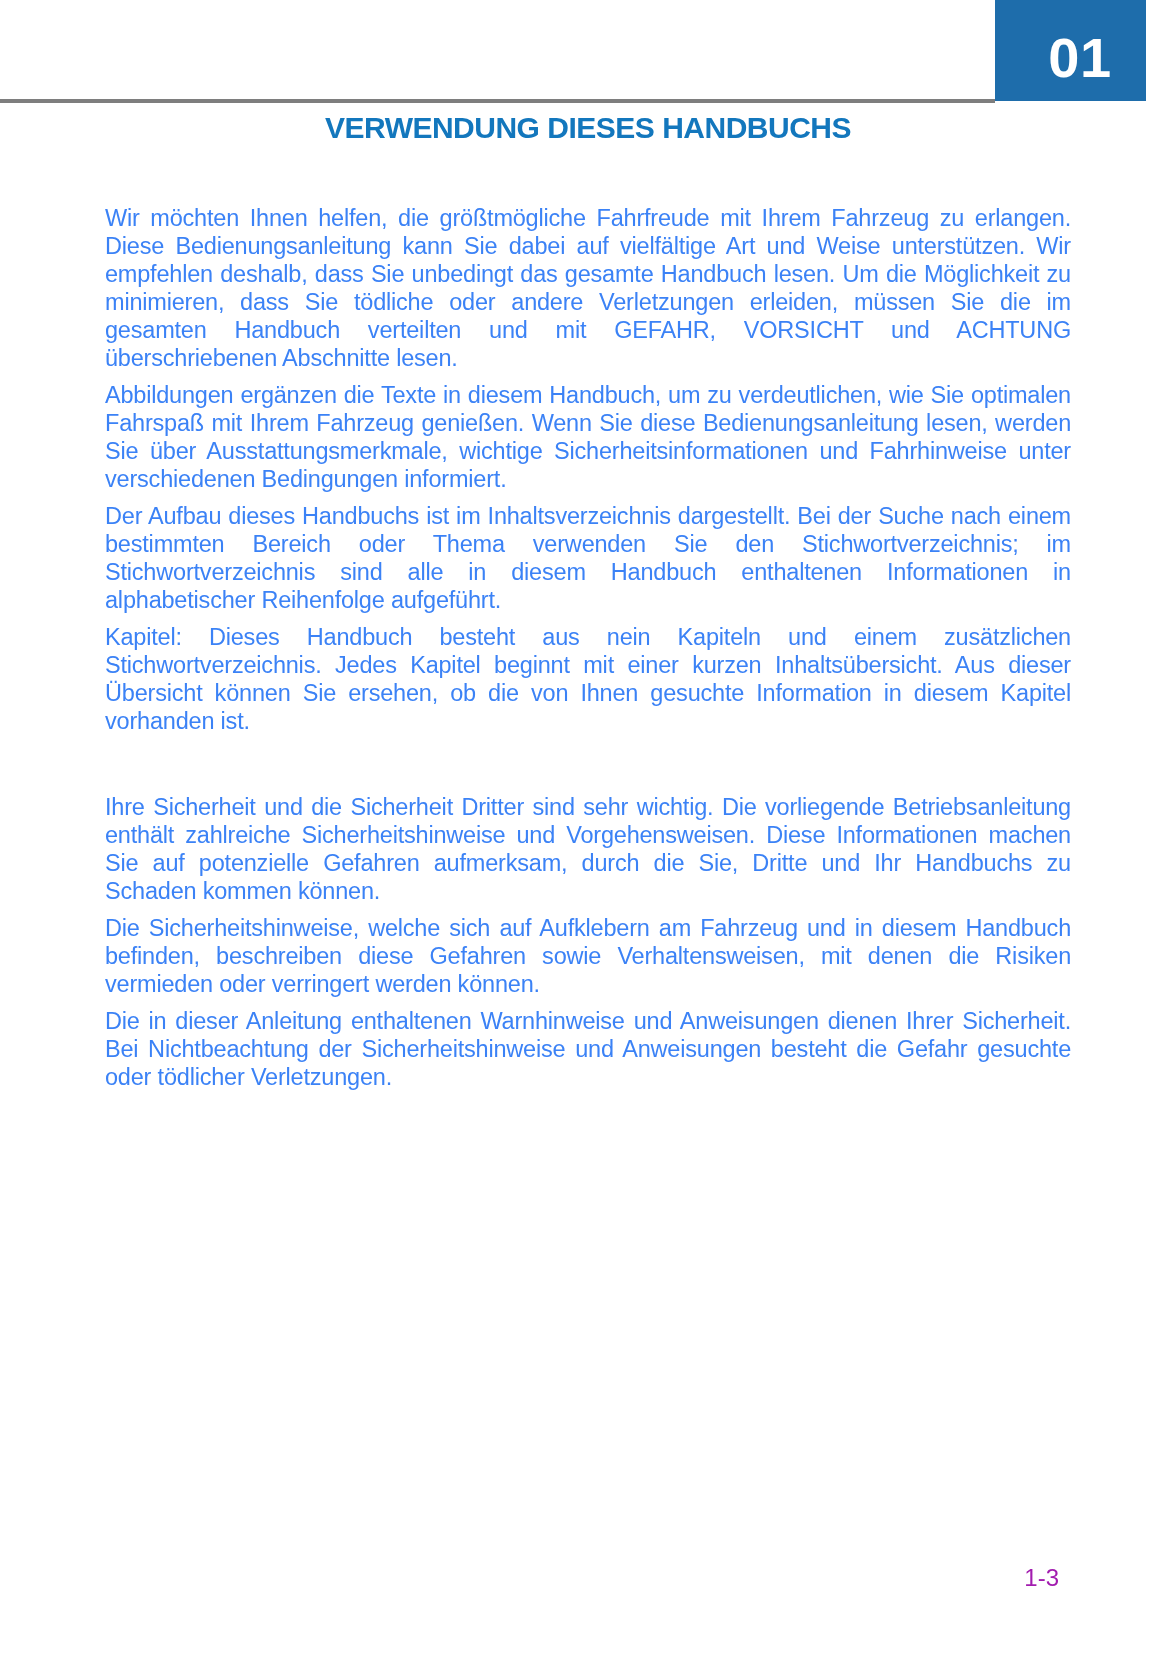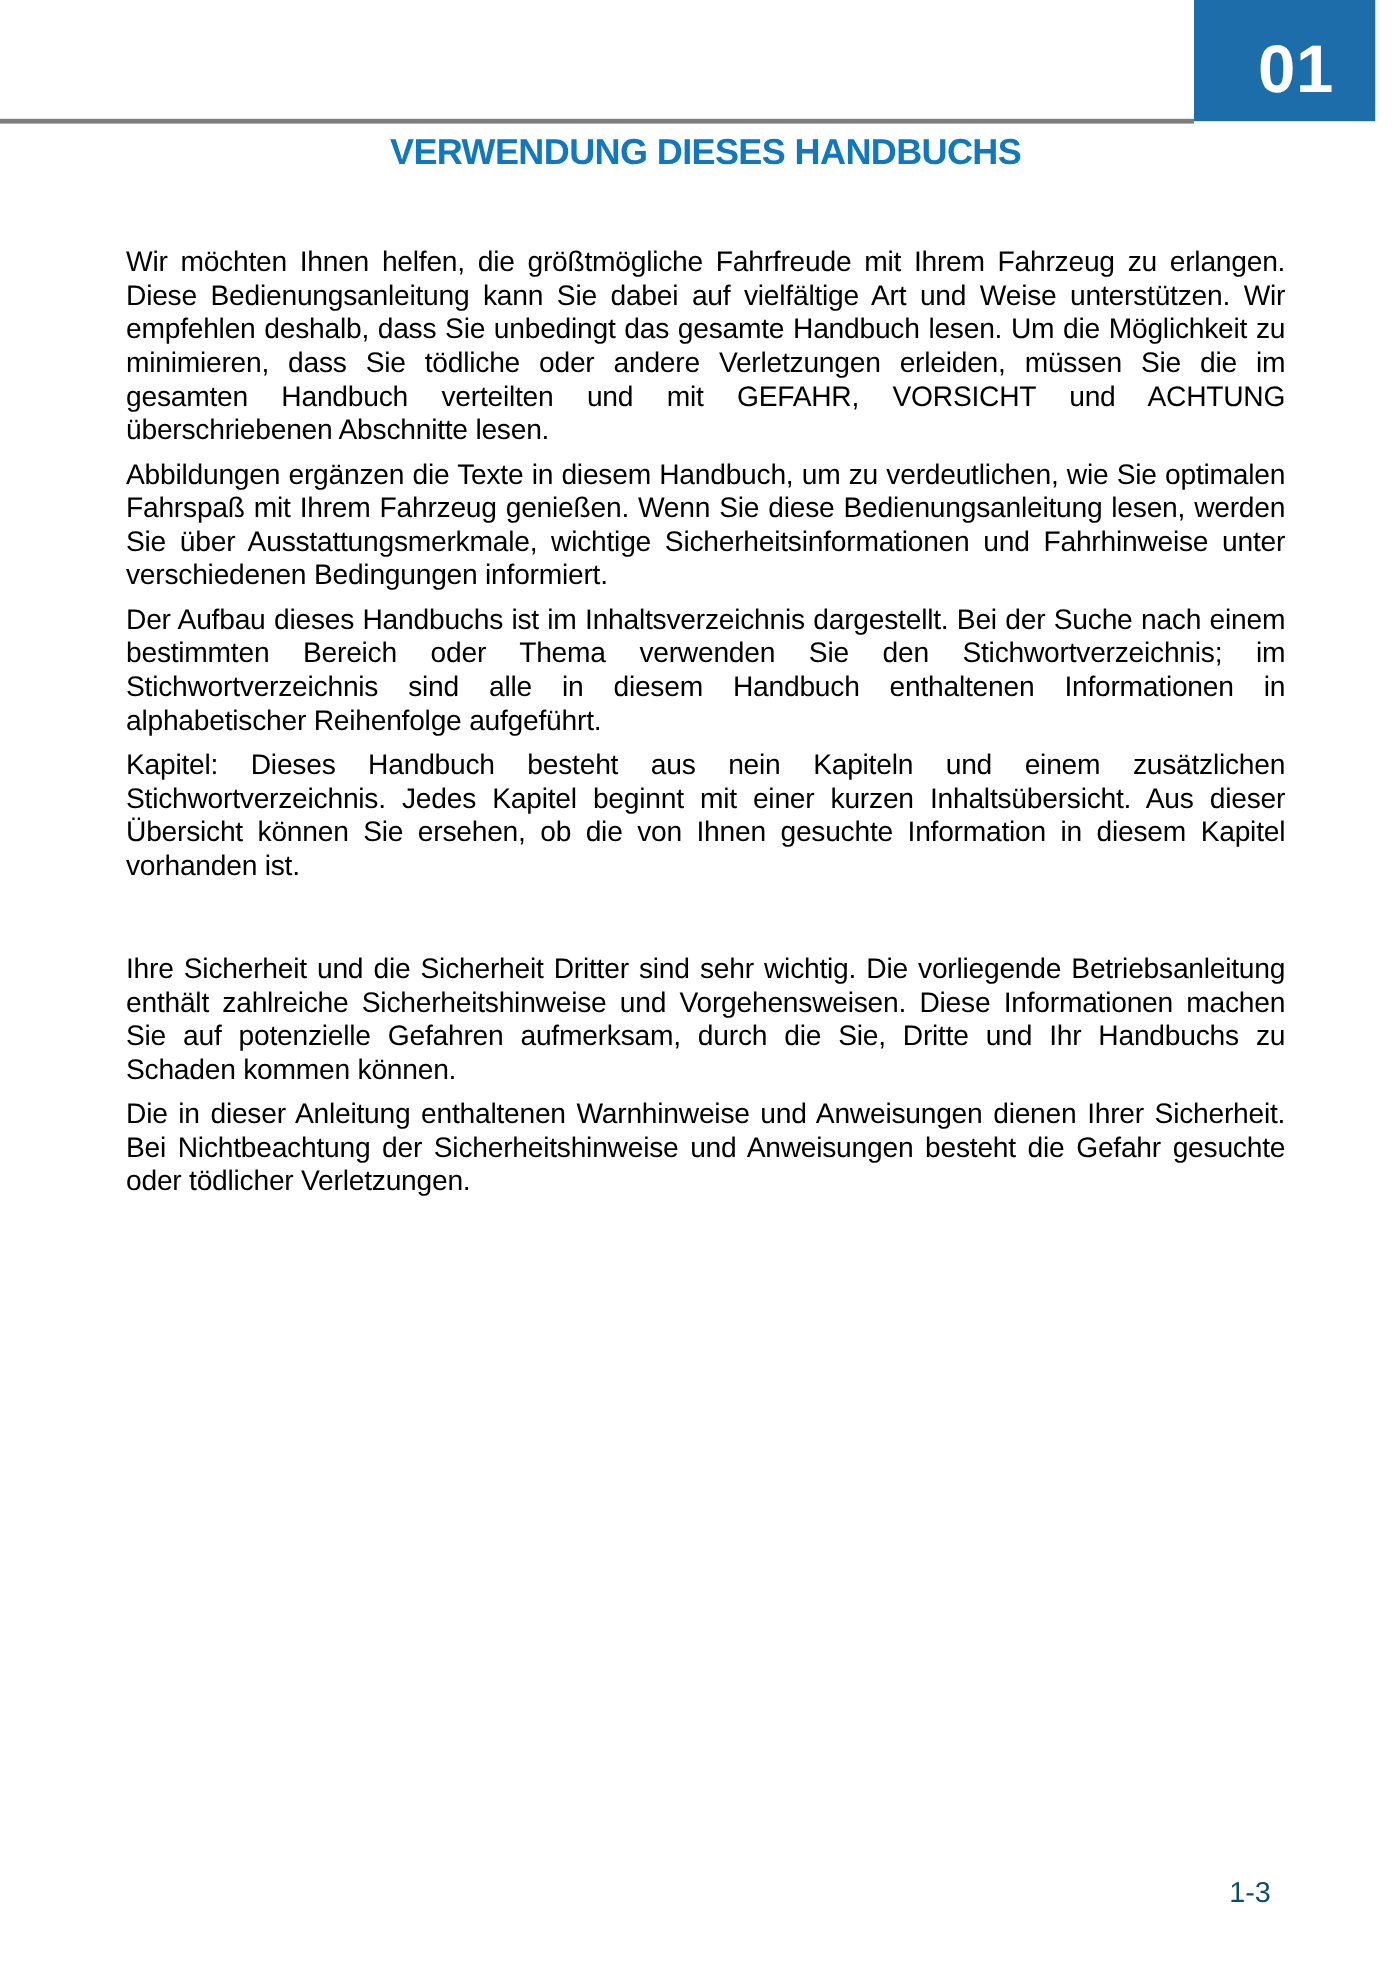--- a/index.html
+++ b/index.html
@@ -61,33 +61,33 @@
     letter-spacing: -0.5px;
   }
 
   .section-body { margin-top: 60px; }
 
   .para {
     margin: 0 0 9px 0;
     font-size: 23.5px;
     line-height: 28px;
     text-align: justify;
-    color: #000000;
+    color: #3b82f6;
     letter-spacing: -0.2px;
   }
 
   .section-2 .section-title { margin-top: 100px; }
   .section-2 .section-body { margin-top: 58px; }
 
   .page-number {
     position: absolute;
     top: 1564px;
     right: 87px;
     font-size: 24px;
-    color: #0c4a6e;
+    color: #a21caf;
     letter-spacing: 0px;
   }
 </style>
 </head>
 <body>
 
 <div class="page">
 
   <div class="chapter-tab">
     <span>01</span>
@@ -103,20 +103,21 @@
         <p class="para">Wir möchten Ihnen helfen, die größtmögliche Fahrfreude mit Ihrem Fahrzeug zu erlangen. Diese Bedienungsanleitung kann Sie dabei auf vielfältige Art und Weise unterstützen. Wir empfehlen deshalb, dass Sie unbedingt das gesamte Handbuch lesen. Um die Möglichkeit zu minimieren, dass Sie tödliche oder andere Verletzungen erleiden, müssen Sie die im gesamten Handbuch verteilten und mit GEFAHR, VORSICHT und ACHTUNG überschriebenen Abschnitte lesen.</p>
         <p class="para">Abbildungen ergänzen die Texte in diesem Handbuch, um zu verdeutlichen, wie Sie optimalen Fahrspaß mit Ihrem Fahrzeug genießen. Wenn Sie diese Bedienungsanleitung lesen, werden Sie über Ausstattungsmerkmale, wichtige Sicherheitsinformationen und Fahrhinweise unter verschiedenen Bedingungen informiert.</p>
         <p class="para">Der Aufbau dieses Handbuchs ist im Inhaltsverzeichnis dargestellt. Bei der Suche nach einem bestimmten Bereich oder Thema verwenden Sie den Stichwortverzeichnis; im Stichwortverzeichnis sind alle in diesem Handbuch enthaltenen Informationen in alphabetischer Reihenfolge aufgeführt.</p>
         <p class="para">Kapitel: Dieses Handbuch besteht aus nein Kapiteln und einem zusätzlichen Stichwortverzeichnis. Jedes Kapitel beginnt mit einer kurzen Inhaltsübersicht. Aus dieser Übersicht können Sie ersehen, ob die von Ihnen gesuchte Information in diesem Kapitel vorhanden ist.</p>
       </div>
     </section>
 
     <section class="section-2">
       <div class="section-body">
         <p class="para">Ihre Sicherheit und die Sicherheit Dritter sind sehr wichtig. Die vorliegende Betriebsanleitung enthält zahlreiche Sicherheitshinweise und Vorgehensweisen. Diese Informationen machen Sie auf potenzielle Gefahren aufmerksam, durch die Sie, Dritte und Ihr Handbuchs zu Schaden kommen können.</p>
+        <p class="para">Die Sicherheitshinweise, welche sich auf Aufklebern am Fahrzeug und in diesem Handbuch befinden, beschreiben diese Gefahren sowie Verhaltensweisen, mit denen die Risiken vermieden oder verringert werden können.</p>
         <p class="para">Die in dieser Anleitung enthaltenen Warnhinweise und Anweisungen dienen Ihrer Sicherheit. Bei Nichtbeachtung der Sicherheitshinweise und Anweisungen besteht die Gefahr gesuchte oder tödlicher Verletzungen.</p>
       </div>
     </section>
 
   </main>
 
   <span class="page-number">1-3</span>
 
 </div>
 

